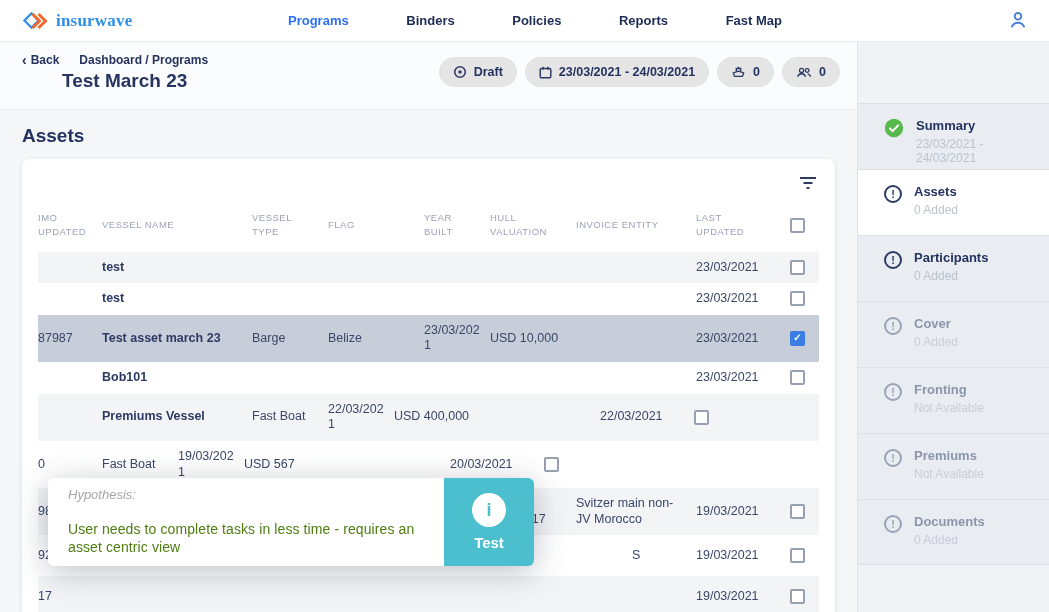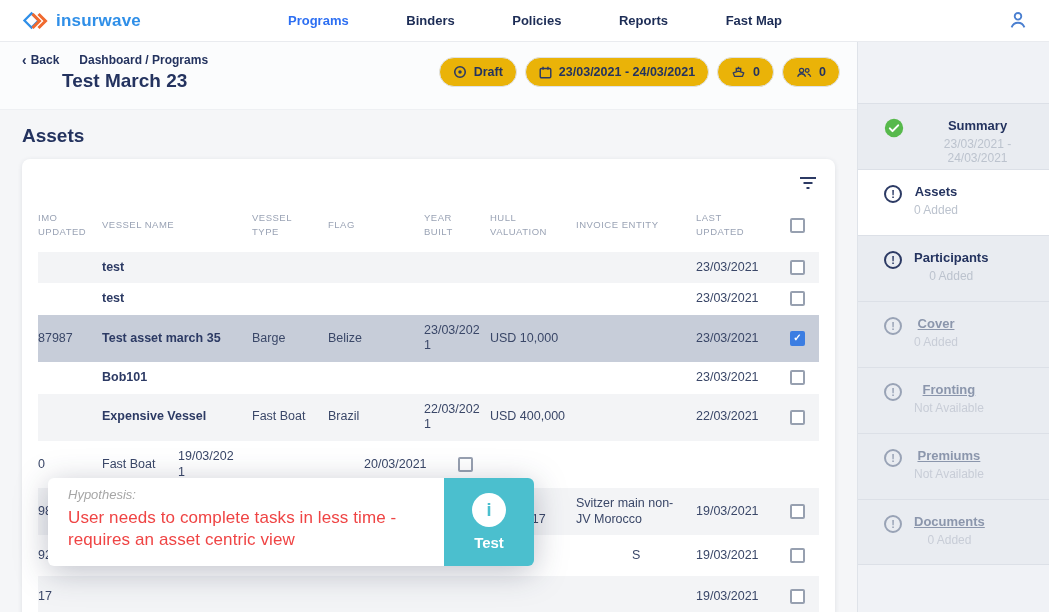--- a/index.html
+++ b/index.html
@@ -6,38 +6,38 @@
   html,body { margin:0; padding:0; }
   body {
     width:1049px; height:612px; overflow:hidden; position:relative;
     font-family:"Liberation Sans", sans-serif; background:#f5f6f8;
   }
   
   .topnav { height:42px; background:#fff; border-bottom:1px solid #e9ebef;
     display:flex; align-items:center; position:relative; z-index:5; }
   .brand { display:flex; align-items:center; gap:8px; margin-left:22px; cursor:pointer; }
   .brand svg { width:26px; height:20px; }
-  .brand-text { color:#2f8fe8; font-size:17px; font-weight:600; letter-spacing:.2px; }
+  .brand-text { color:#2f8fe8; font-size:17px; font-weight:600; letter-spacing:.2px;font-family:Liberation Serif, serif; }
   .nav-items { position:absolute; left:272px; width:510px; display:flex; justify-content:space-between;padding-left:16px; }
   .nav-item { font-size:13px; font-weight:700; color:#1c2c55; cursor:pointer; }
   .nav-item.active { color:#2d6ff2; }
   .user-icon { position:absolute; right:20px; top:9px; cursor:pointer; }
 
   
   .page { display:flex; height:570px; }
   .main { width:857px; position:relative; overflow:hidden; }
 
   .page-header { height:68px; background:#fbfcfd; border-bottom:1px solid #eef0f3; position:relative; }
   .bc-row { display:flex; align-items:center; gap:20px; padding:11px 0 0 22px; }
   .back { color:#24335f; font-size:12px; font-weight:700; display:flex; gap:4px; align-items:center; cursor:pointer; }
   .back .chev { font-size:14px; line-height:10px; }
   .crumbs { color:#24335f; font-size:12px; font-weight:600; }
   .page-title { color:#24335f; font-size:19px; font-weight:700; padding:3px 0 0 22px;margin-left:40px; }
   .pills { position:absolute; right:17px; top:15px; display:flex; gap:8px; }
-  .pill { height:30px; border:1px solid #dee2e8; border-radius:16px; background:#eab308;
+  .pill { height:30px; border:1px solid #dee2e8; border-radius:16px; background:#e5e5e5;
     display:flex; align-items:center; gap:7px; padding:0 13px; font-size:12.5px;
     color:#24335f; font-weight:600; cursor:pointer; white-space:nowrap; }
   .pill svg { flex:none; }
 
   .section-title { font-size:19px; color:#24335f; font-weight:600; margin:15px 0 12px 22px; }
 
   
   .card { margin-left:22px; width:813px; height:480px; background:#fff; border-radius:8px;
     box-shadow:0 1px 5px rgba(30,40,70,.10); padding:14px 16px 0; overflow:hidden; }
   .filter-row { display:flex; justify-content:flex-end; padding:2px 2px 8px; }
@@ -55,42 +55,42 @@
   .row:nth-child(odd) { background:#f3f4f6; }
   .row.selected { background:#c7cdd9; }
   .row:nth-child(8), .row:nth-child(9) { min-height:41px; }
   .row.occluded .cell-invoice { padding-left:56px; }
   .checkbox { width:15px; height:15px; border:2px solid #97a0b0; border-radius:2px;
     background:#fff; display:inline-flex; align-items:center; justify-content:center; cursor:pointer; flex:none; }
   .checkbox.checked { background:#3b7de2; border-color:#3b7de2; }
   .checkbox.checked::after { content:"✓"; color:#fff; font-size:10px; font-weight:700; }
 
   
-  .sidebar { width:192px; border-left:1px solid #dfe3e9; background:#f0f2f6; padding-top:61px;text-align:center; }
+  .sidebar { width:192px; border-left:1px solid #dfe3e9; background:#f0f2f6; padding-top:61px; }
   .step { min-height:66px; display:flex; gap:12px; padding:14px 10px 0 26px;
     border-top:1px solid #dce0e7; background:#e9ecf1; cursor:pointer; }
   .step:last-of-type { border-bottom:1px solid #dce0e7; }
   .step.active { background:#fff; }
   .step-icon.alert { width:18px; height:18px; border:2px solid #2c3a64; border-radius:50%;
     color:#2c3a64; font-size:11px; font-weight:700; display:flex; align-items:center;
     justify-content:center; flex:none; margin-top:1px; }
   .step.disabled .step-icon.alert { border-color:#99a3b6; color:#99a3b6; }
   .step-icon.check { flex:none; width:20px; height:20px; }
   .step-icon.check svg { width:20px; height:20px; display:block; }
   .step-title { font-size:13px; font-weight:700; color:#24335f; }
-  .step.disabled .step-title { color:#8b96ac;text-decoration:underline; }
+  .step.disabled .step-title { color:#8b96ac; }
   .step-sub { font-size:12px; color:#bcc3ce; margin-top:4px; }
   .step.disabled .step-sub { color:#c8cdd7; }
 
   
   .overlay { position:absolute; left:48px; top:478px; width:582px; height:88px;
     display:flex; z-index:20; filter:drop-shadow(0 6px 16px rgba(20,30,60,.28)); }
   .overlay-card { width:396px; background:#fff; border-radius:6px 0 0 6px; padding:9px 20px; }
   .hyp-label { font-style:italic; color:#a6a6a6; font-size:13px; }
-  .hyp-text { color:#ef4444; font-size:17px; line-height:1.32; margin-top:5px; letter-spacing:.1px; }
+  .hyp-text { color:#4d7c0f; font-size:14px; line-height:1.32; margin-top:18px; letter-spacing:.1px; }
   .test-btn { width:90px; background:#4bbfce; border-radius:0 6px 6px 0; display:flex;
     flex-direction:column; align-items:center; justify-content:center; gap:7px; cursor:pointer; }
   .info-circle { width:34px; height:34px; background:#fff; border-radius:50%;
     display:flex; align-items:center; justify-content:center; color:#4bbfce;
     font-weight:800; font-size:18px; }
   .test-label { color:#fff; font-weight:700; font-size:15px; }
 </style>
 </head>
 <body>
 
@@ -211,21 +211,21 @@
             <div class="cell c4"></div>
             <div class="cell c5"></div>
             <div class="cell c6 cell-invoice"></div>
             <div class="cell c7">23/03/2021</div>
             <div class="cell c8">
               <span class="checkbox"></span>
             </div>
           </div>
           <div class="row selected">
             <div class="cell c0">87987</div>
-            <div class="cell c1 cell-name">Test asset march 35</div>
+            <div class="cell c1 cell-name">Test asset march 23</div>
             <div class="cell c2">Barge</div>
             <div class="cell c3">Belize</div>
             <div class="cell c4">23/03/2021</div>
             <div class="cell c5">USD 10,000</div>
             <div class="cell c6 cell-invoice"></div>
             <div class="cell c7">23/03/2021</div>
             <div class="cell c8">
               <span class="checkbox checked"></span>
             </div>
           </div>
@@ -237,35 +237,35 @@
             <div class="cell c4"></div>
             <div class="cell c5"></div>
             <div class="cell c6 cell-invoice"></div>
             <div class="cell c7">23/03/2021</div>
             <div class="cell c8">
               <span class="checkbox"></span>
             </div>
           </div>
           <div class="row">
             <div class="cell c0"></div>
-            <div class="cell c1 cell-name">Expensive Vessel</div>
+            <div class="cell c1 cell-name">Premiums Vessel</div>
             <div class="cell c2">Fast Boat</div>
-            <div class="cell c3">Brazil</div>
             <div class="cell c4">22/03/2021</div>
             <div class="cell c5">USD 400,000</div>
             <div class="cell c6 cell-invoice"></div>
             <div class="cell c7">22/03/2021</div>
             <div class="cell c8">
               <span class="checkbox"></span>
             </div>
           </div>
           <div class="row">
             <div class="cell c0">0</div>
             <div class="cell c2">Fast Boat</div>
             <div class="cell c4">19/03/2021</div>
+            <div class="cell c5">USD 567</div>
             <div class="cell c6 cell-invoice"></div>
             <div class="cell c7">20/03/2021</div>
             <div class="cell c8">
               <span class="checkbox"></span>
             </div>
           </div>
           <div class="row">
             <div class="cell c0">9831907</div>
             <div class="cell c1 cell-name">Svitzer Chefchaouen</div>
             <div class="cell c2">Tug</div>

